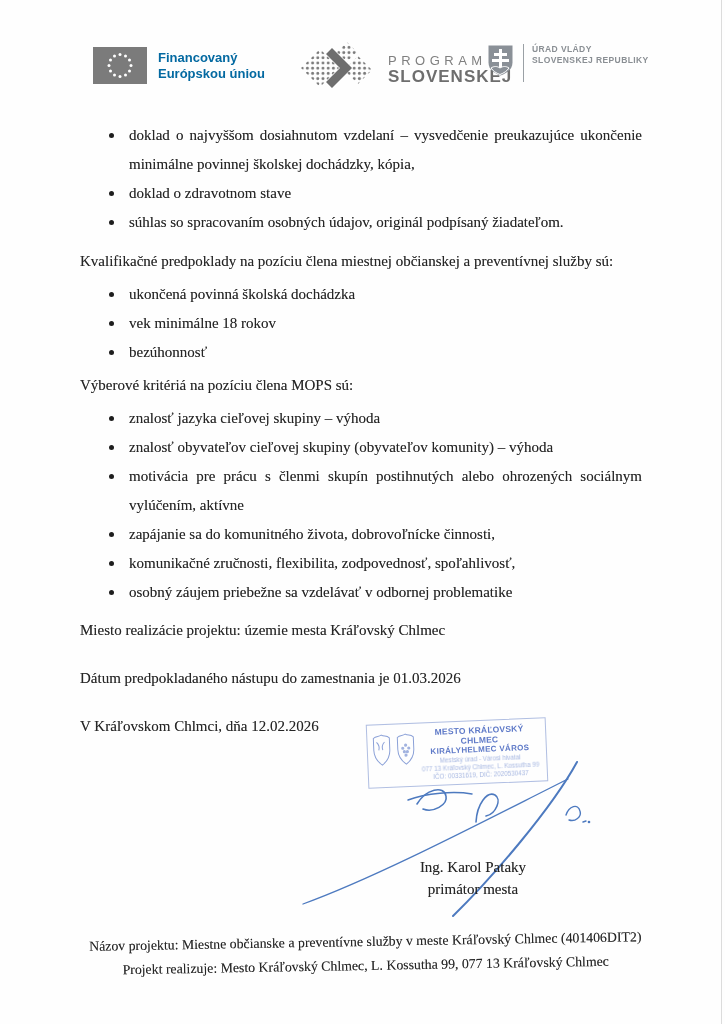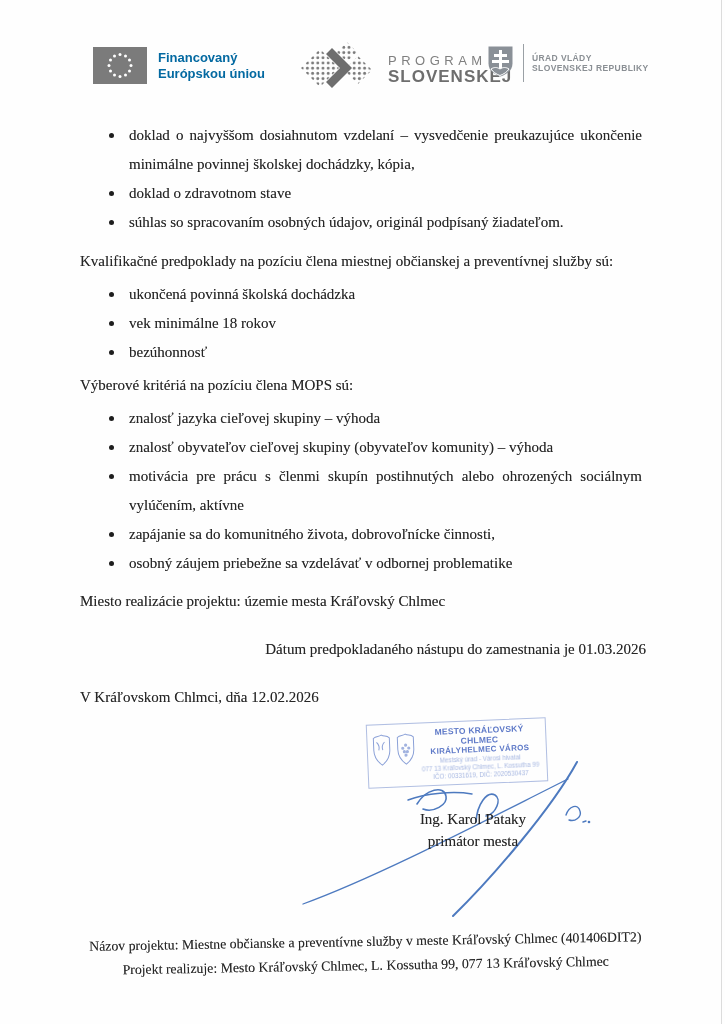--- a/index.html
+++ b/index.html
@@ -12,53 +12,53 @@
 
   
   .logos{position:absolute; left:0; top:0; width:725px; height:110px; font-family:"Liberation Sans", sans-serif;}
   .eu-logo{position:absolute; left:93px; top:47px; display:flex; align-items:center;}
   .eu-flag{width:54px; height:37px; background:#7b7b7b; position:relative; flex:0 0 auto;}
   .eu-text{margin-left:11px; color:#0369a1; font-weight:bold; font-size:13px; line-height:16px;}
   .ps-logo{position:absolute; left:300px; top:40px; display:flex; align-items:center;}
   .ps-text{margin-left:10px;}
   .ps-l1{color:#7f7f7f; font-size:13px; letter-spacing:4.5px; line-height:12px;}
   .ps-l2{color:#6e6e6e; font-size:17px; font-weight:bold; letter-spacing:1px; line-height:19px;}
-  .uv-logo{position:absolute; left:487px; top:44px; display:flex; align-items:center;}
+  .uv-logo{position:absolute; left:487px; top:44px; display:flex; }
   .uv-sep{width:1px; height:38px; background:#9aa0a5; margin:0 8px 0 9px;}
   .uv-text{color:#8a8f94; font-size:8.5px; font-weight:bold; letter-spacing:.4px; line-height:10.5px;}
 
   
   .content{position:absolute; left:80px; top:117px; width:566px; font-size:15px;
            text-shadow:0 0 .4px rgba(40,40,40,.45);}
   ul.blist{list-style:none; margin:4px; padding:0 0 0 25px;}
   ul.blist li{position:relative; padding-left:20px; line-height:29px;}
   ul.blist li::before{content:""; position:absolute; left:0; top:12px; width:5px; height:5px;
                       border-radius:50%; background:#1d1d1d;}
   .justify{text-align:justify;}
   .heading{line-height:29px; margin-top:10px;}
   .heading2{line-height:29px; }
   .para{line-height:29px;}
   .para-location{margin-top:9px;}
-  .para-date{margin-top:19px;text-align:right;}
+  .para-date{margin-top:19px;}
   .para-placedate{margin-top:19px;}
 
   
   .stamp{position:absolute; left:367px; top:721px; width:180px; height:64px;
          transform:rotate(-2.4deg); border:1px solid rgba(100,128,200,.5);
          display:flex; align-items:center; padding:2px 3px; box-sizing:border-box;
          background:rgba(255,255,255,0);}
   .stamp-emblems{flex:0 0 auto;}
   .stamp-text{flex:1; text-align:center; font-family:"Liberation Sans", sans-serif; color:#5f7ac8;}
   .st-l1{font-size:8.5px; font-weight:bold; letter-spacing:.2px; line-height:10px;}
   .st-l2{font-size:8px; font-weight:bold; letter-spacing:.3px; line-height:10px;}
   .st-faint{font-size:6.3px; line-height:8px; color:#8aa0d8; opacity:.75; filter:blur(.3px);}
 
   
   .sig-strokes{position:absolute; left:290px; top:756px; pointer-events:none;}
-  .sig-block{position:absolute; left:398px; top:808px; width:150px; text-align:center;
+  .sig-block{position:absolute; left:398px; top:856px; width:150px; text-align:center;
              font-size:15px; line-height:22px; text-shadow:0 0 .4px rgba(40,40,40,.45);}
 
   
   .footer{position:absolute; left:78px; top:930px; width:575px; text-align:center;
           font-size:13.8px; line-height:24px; transform:rotate(-1deg);
           text-shadow:0 0 .4px rgba(40,40,40,.45);}
 </style>
 </head>
 <body>
 
@@ -144,20 +144,21 @@
       <li>bezúhonnosť</li>
     </ul>
 
     <div class="heading2">Výberové kritériá na pozíciu člena MOPS sú:</div>
 
     <ul class="blist">
       <li>znalosť jazyka cieľovej skupiny – výhoda</li>
       <li>znalosť obyvateľov cieľovej skupiny (obyvateľov komunity) – výhoda</li>
       <li class="justify">motivácia pre prácu s členmi skupín postihnutých alebo ohrozených sociálnym vylúčením, aktívne</li>
       <li>zapájanie sa do komunitného života, dobrovoľnícke činnosti,</li>
+      <li>komunikačné zručnosti, flexibilita, zodpovednosť, spoľahlivosť,</li>
       <li>osobný záujem priebežne sa vzdelávať v odbornej problematike</li>
     </ul>
 
     <div class="para para-location">Miesto realizácie projektu: územie mesta Kráľovský Chlmec</div>
     <div class="para para-date">Dátum predpokladaného nástupu do zamestnania je 01.03.2026</div>
     <div class="para para-placedate">V Kráľovskom Chlmci, dňa 12.02.2026</div>
   </div>
 
   <div class="stamp">
     <span class="stamp-emblems">

